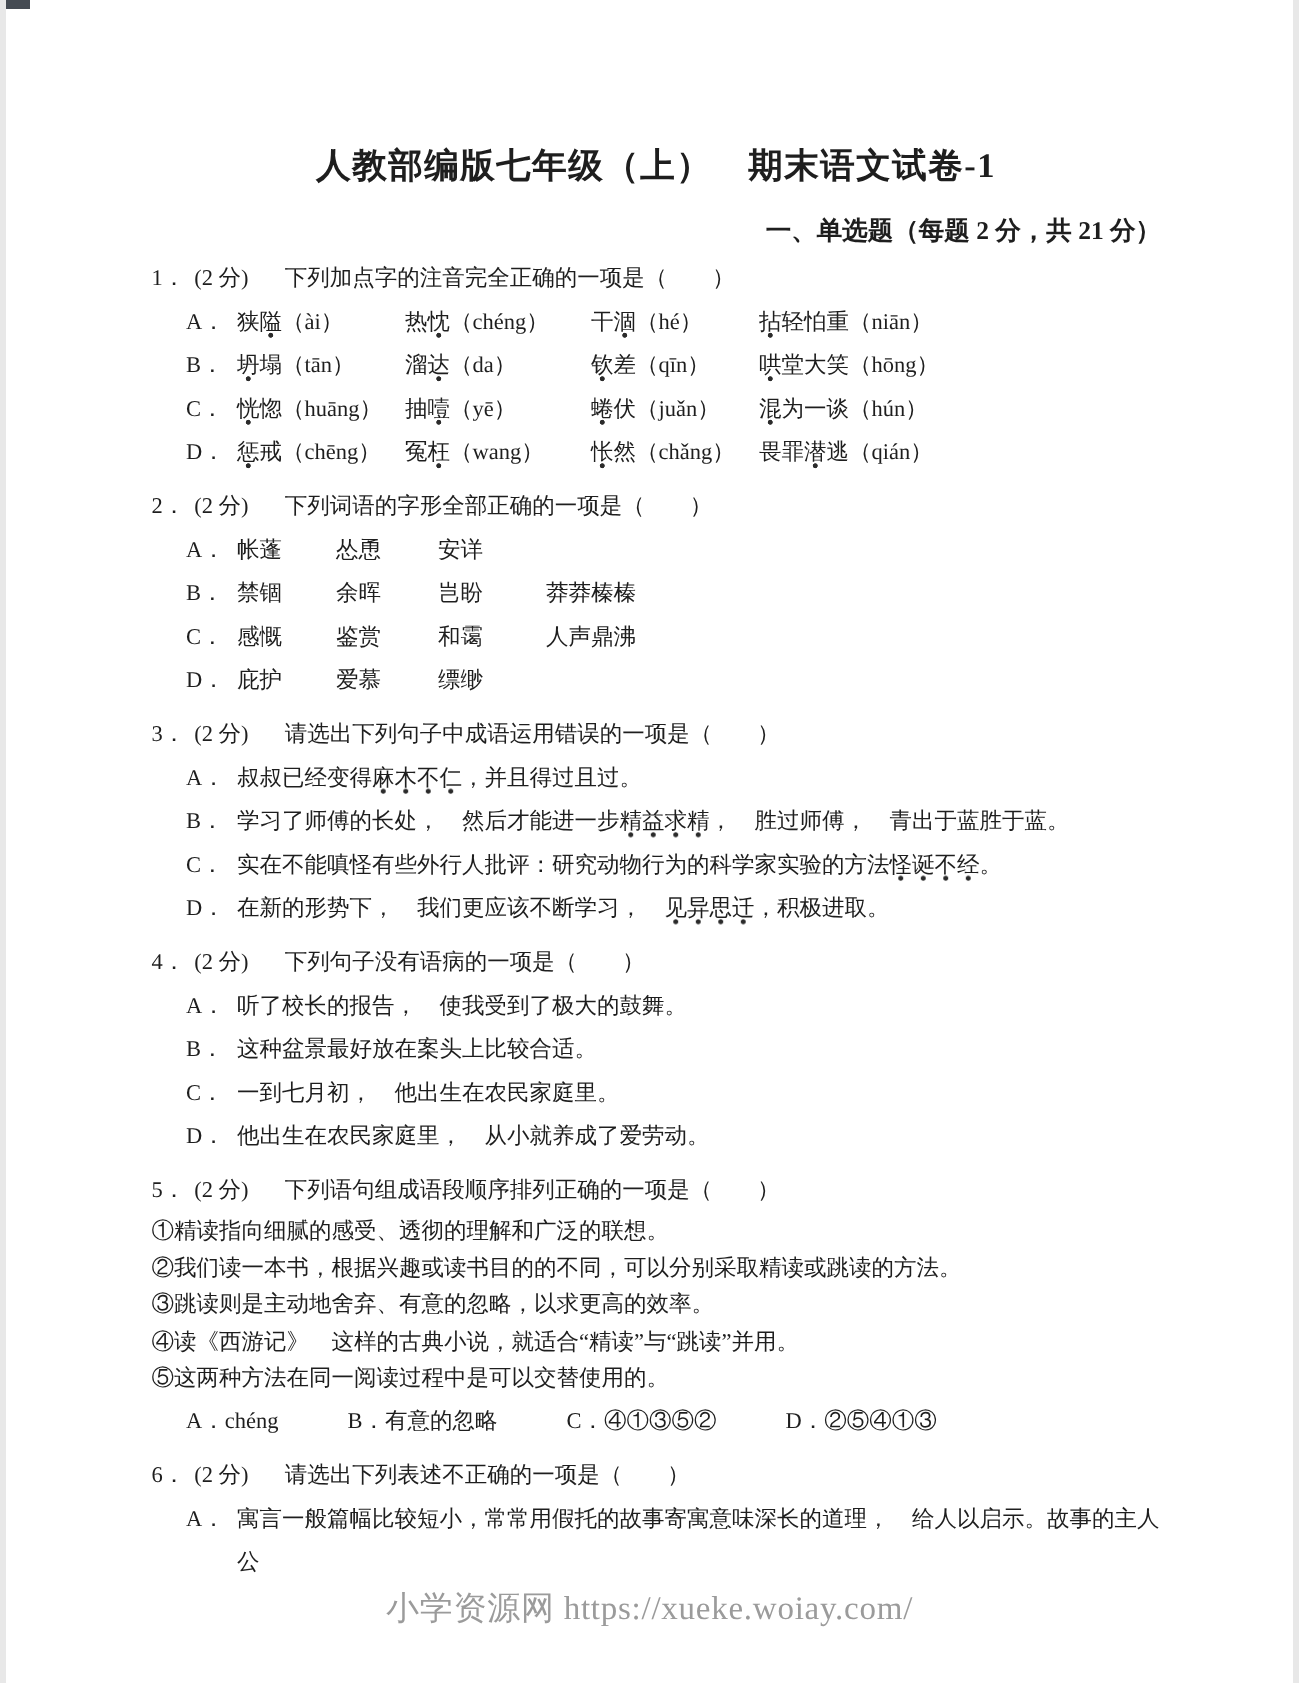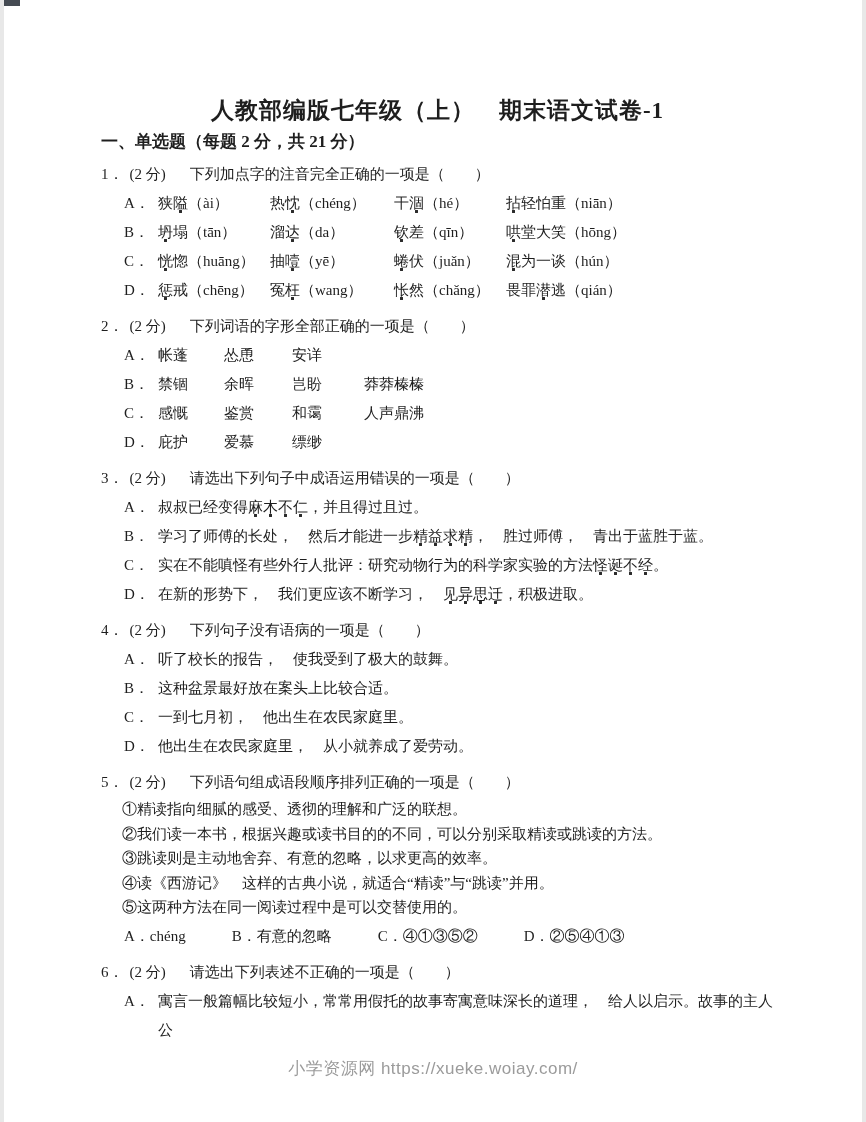--- a/index.html
+++ b/index.html
@@ -11,45 +11,45 @@
     font-family:"Liberation Serif","DejaVu Serif",serif;
     color:#1e1e1e;
     overflow:hidden;
   }
   .smudge { position:absolute; top:0; left:0; width:16px; height:6px; background:#454b53; }
   .content { padding:96px 88px 0 97px; }
   .title {
     font-size:23px; font-weight:bold; text-align:center;
     margin:0; letter-spacing:1px; line-height:30px;
   }
-  .section { font-size:17px; font-weight:bold; margin:4px 0 0 0; line-height:23px; }
+  .section { font-size:17px; font-weight:bold; margin:16px 0 0 0; line-height:23px;text-align:right; }
   .question { margin-top:7px; }
   .stem { line-height:29px; font-size:15px; }
   .qnum { display:inline-block; min-width:22px; }
   .qpts { margin:0 24px 0 6px; }
   .opt-row { margin-left:23px; line-height:29px; font-size:15px; }
   .grid-pinyin { display:grid; grid-template-columns:34px 112px 124px 112px auto; }
   .grid-words  { display:grid; grid-template-columns:34px 66px 68px 72px auto; }
   .sentence-row { display:flex; }
   .sentence-row .opt-label { flex:0 0 34px; }
-  .numbered { margin-left:21px; }
+  .numbered { }
   .numbered .item { line-height:24.5px; font-size:15px; }
   .choices { display:flex; gap:46px; margin-left:23px; line-height:30px; font-size:15px; margin-top:1px; }
   .dot {
     background-image:radial-gradient(circle, #2b2b2b 1.4px, rgba(0,0,0,0) 1.9px);
     background-size:1em 5px;
     background-repeat:repeat-x;
     background-position:0 bottom;
     padding-bottom:3px;
   }
   .footer {
     position:absolute; left:0; right:0; top:1057px;
     text-align:center;
-    font-family:Liberation Sans, sans-serif;
-    font-size:17px; color:#9b9b9b; letter-spacing:0.5px;
+    font-family:Liberation Serif, serif;
+    font-size:22px; color:#9b9b9b; letter-spacing:0.5px;
   }
 </style>
 </head>
 <body>
 
 <div class="page">
   <div class="smudge"></div>
   <div class="content">
     <h1 class="title">人教部编版七年级（上）　期末语文试卷-1</h1>
     <h2 class="section">一、单选题（每题 2 分，共 21 分）</h2>

